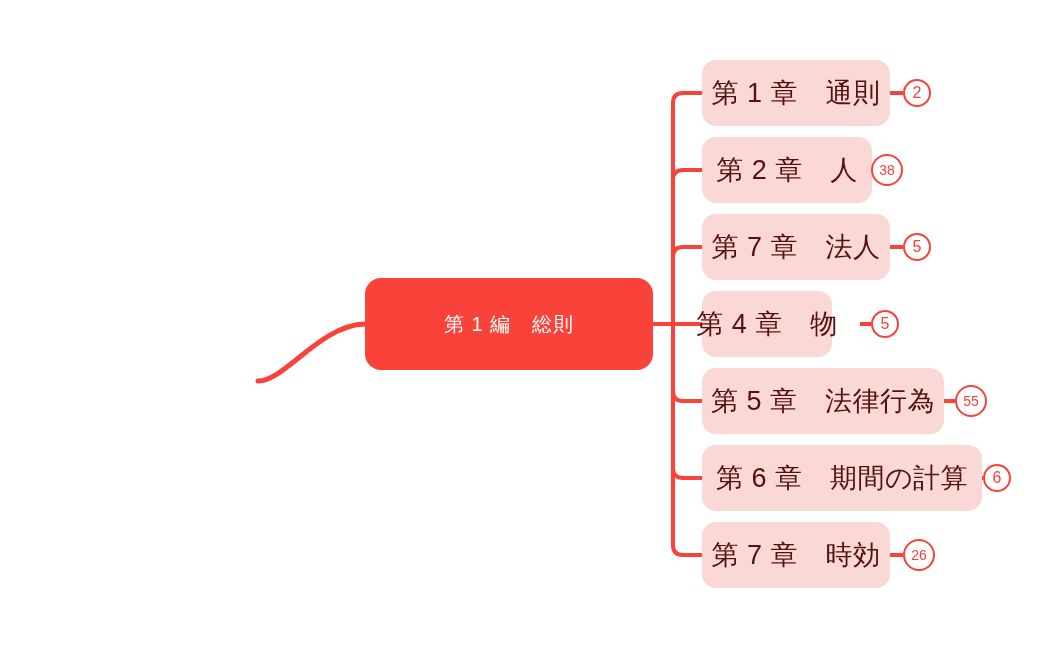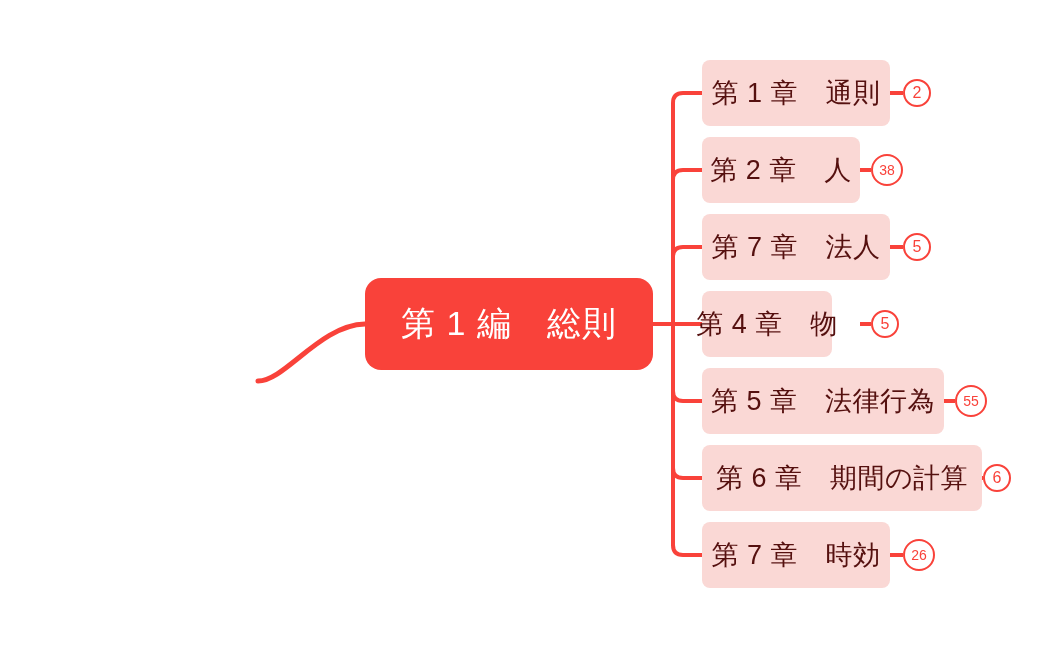--- a/index.html
+++ b/index.html
@@ -54,29 +54,29 @@
   }
 
   .node-branch {
     left: 365px;
     top: 278px;
     width: 288px;
     height: 92px;
     background: #f9423a;
     border-radius: 16px;
     color: #ffffff;
-    font-size: 34px;
+    font-size: 20px;
     letter-spacing: 1px;
     font-weight: 400;
   }
 
   .node-leaf {
     height: 66px;
     background: #fad8d5;
-    border-radius: 8px;
+    border-radius: 14px;
     color: #55100f;
     font-size: 27px;
     letter-spacing: 0.5px;
     padding: 0 16px;
     font-weight: 400;
   }
 
   
   .badge {
     position: absolute;
@@ -137,21 +137,21 @@
 
   <div class="node node-branch">
     <span>第 1 編　総則</span>
   </div>
 
   <div id="leaf-container">
       <div class="node node-leaf" style="left: 702px; top: 60px; width: 188px;">
         <span>第 1 章　通則</span>
       </div>
       <div class="badge b-sm" style="left: 903px; top: 79px;">2</div>
-      <div class="node node-leaf" style="left: 702px; top: 137px; width: 158px;">
+      <div class="node node-leaf" style="left: 702px; top: 137px; width: 170px;">
         <span>第 2 章　人</span>
       </div>
       <div class="badge b-lg" style="left: 871px; top: 154px;">38</div>
       <div class="node node-leaf" style="left: 702px; top: 214px; width: 188px;">
         <span>第 7 章　法人</span>
       </div>
       <div class="badge b-sm" style="left: 903px; top: 233px;">5</div>
       <div class="node node-leaf" style="left: 702px; top: 291px; width: 130px;">
         <span>第 4 章　物</span>
       </div>

